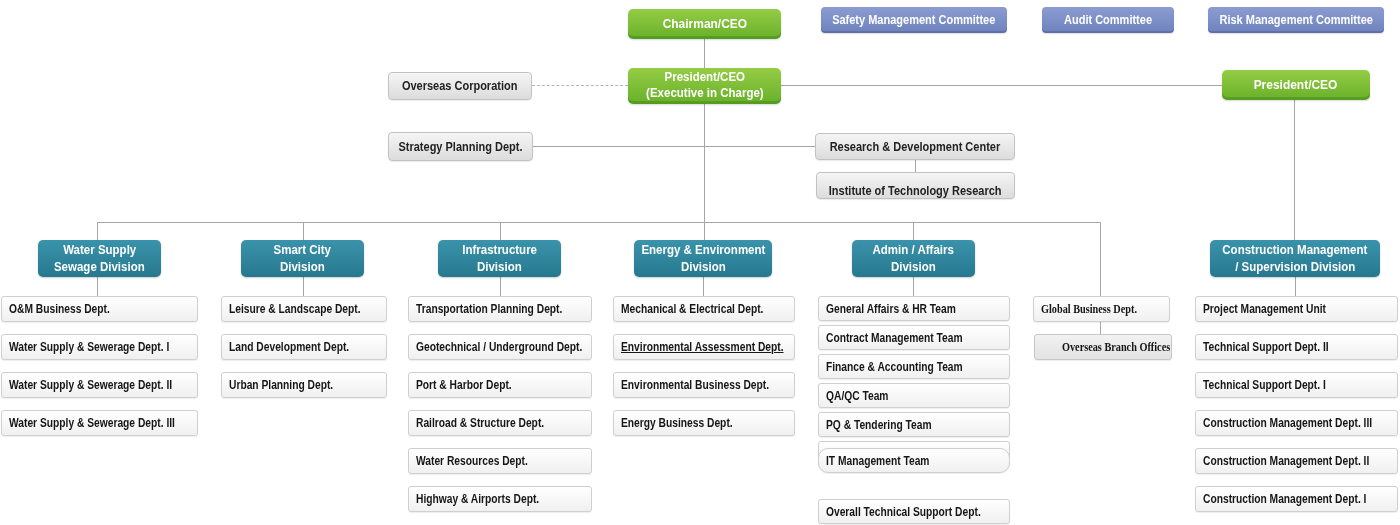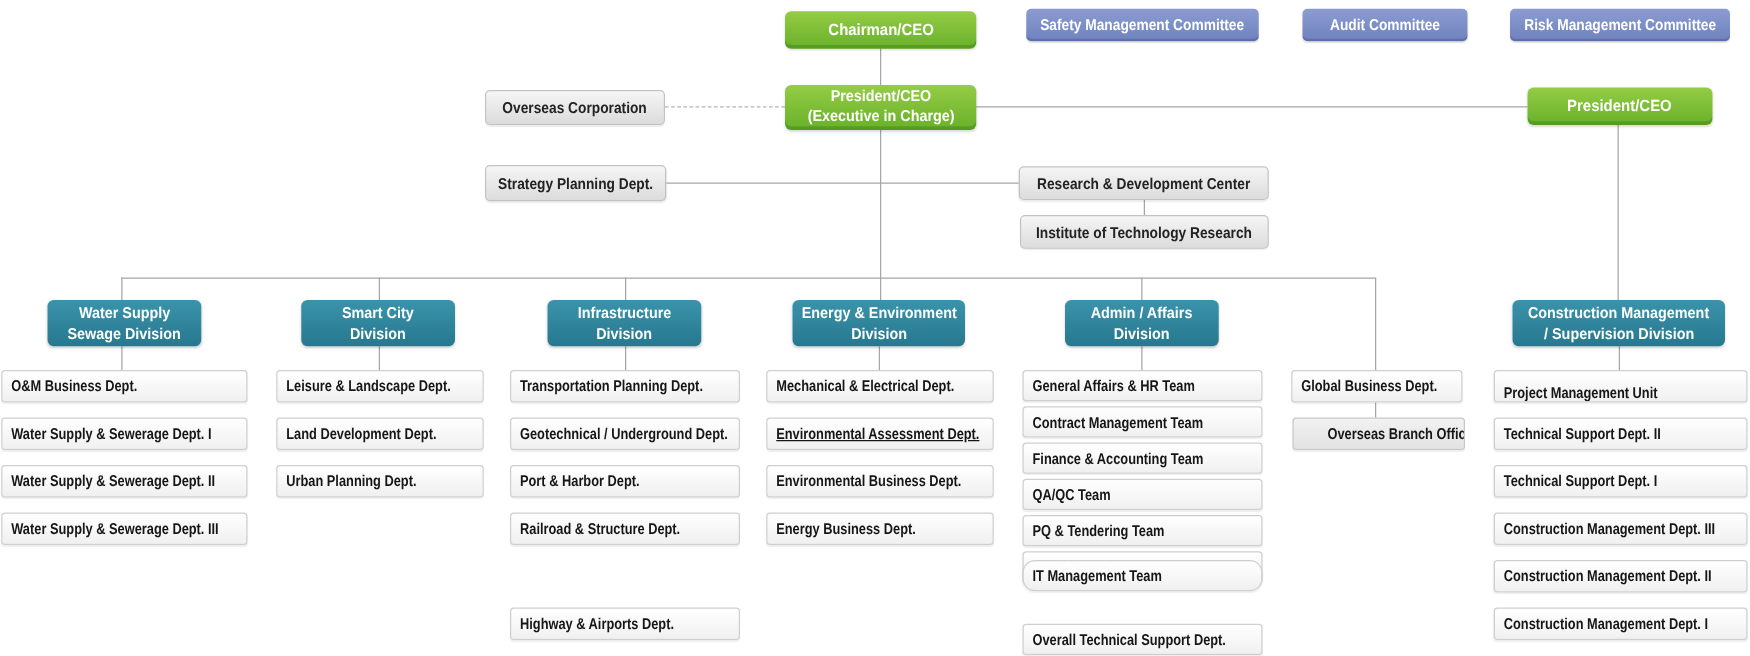--- a/index.html
+++ b/index.html
@@ -35,21 +35,21 @@
         white-space:nowrap;overflow:hidden;}
   .dept.muted{background:linear-gradient(#f2f2f2,#e2e2e2);border-color:#c6c6c6;padding-left:27px;}
   
   .dept>span{display:inline-block;white-space:nowrap;transform:scaleX(.82);transform-origin:0 50%;}
   .gray>span{display:inline-block;white-space:nowrap;transform:scaleX(.88);transform-origin:50% 50%;}
   .committee>span{display:inline-block;white-space:nowrap;transform:scaleX(.88);transform-origin:50% 50%;}
   .division span,.green span{display:inline-block;white-space:nowrap;transform:scaleX(.92);transform-origin:50% 50%;}
   
   .c1{left:1px;width:197px;}  .c2{left:221px;width:166px;} .c3{left:408px;width:184px;}
   .c4{left:613px;width:182px;} .c5{left:818px;width:192px;height:25px;}
-  .cg{left:1033px;width:137px;} .c6{left:1195px;width:203px;}
+  .cg{left:1033px;width:137px;font-family:Liberation Serif, serif;} .c6{left:1195px;width:203px;}
 </style>
 </head>
 <body>
 
 <div class="canvas">
 
   <div class="vline" style="left:704px;top:38px;height:31px;"></div>
   <div class="dashed" style="left:532px;top:85px;width:96px;"></div>
   <div class="hline" style="left:780px;top:85px;width:442px;"></div>
   <div class="vline" style="left:704px;top:103px;height:137px;"></div>
@@ -93,21 +93,21 @@
   <div class="box green" style="left:1222px;top:70px;width:148px;height:30px;">
     <span>President/CEO</span>
   </div>
 
   <div class="box gray" style="left:388px;top:132px;width:145px;height:29px;">
     <span>Strategy Planning Dept.</span>
   </div>
   <div class="box gray" style="left:815px;top:133px;width:200px;height:27px;">
     <span>Research &amp; Development Center</span>
   </div>
-  <div class="box gray" style="left:816px;top:172px;width:199px;height:27px;">
+  <div class="box gray" style="left:816px;top:172px;width:199px;height:27px;align-items:flex-end;">
     <span>Institute of Technology Research</span>
   </div>
 
   <div class="box division" style="left:38px;top:240px;width:123px;height:37px;">
     <span>Water Supply</span>
     <span>Sewage Division</span>
   </div>
   <div class="box division" style="left:241px;top:240px;width:123px;height:37px;">
     <span>Smart City</span>
     <span>Division</span>
@@ -157,20 +157,23 @@
     </div>
   <div class="box dept c3" style="top:334px;">
       <span>Geotechnical / Underground Dept.</span>
     </div>
   <div class="box dept c3" style="top:372px;">
       <span>Port &amp; Harbor Dept.</span>
     </div>
   <div class="box dept c3" style="top:410px;">
       <span>Railroad &amp; Structure Dept.</span>
     </div>
+  <div class="box dept c3" style="top:448px;">
+      <span>Water Resources Dept.</span>
+    </div>
   <div class="box dept c3" style="top:486px;">
       <span>Highway &amp; Airports Dept.</span>
     </div>
 
   <div class="box dept c4" style="top:296px;">
       <span>Mechanical &amp; Electrical Dept.</span>
     </div>
   <div class="box dept c4" style="top:334px;text-decoration:underline;">
       <span>Environmental Assessment Dept.</span>
     </div>
@@ -206,21 +209,21 @@
       <span>Overall Technical Support Dept.</span>
     </div>
 
   <div class="box dept cg" style="top:296px;">
       <span>Global Business Dept.</span>
     </div>
   <div class="box dept muted cg" style="top:334px;left:1034px;width:138px;">
       <span>Overseas Branch Offices</span>
     </div>
 
-  <div class="box dept c6" style="top:296px;align-items:flex-end;">
+  <div class="box dept c6" style="top:296px;">
       <span>Project Management Unit</span>
     </div>
   <div class="box dept c6" style="top:334px;">
       <span>Technical Support Dept. II</span>
     </div>
   <div class="box dept c6" style="top:372px;text-align:right;">
       <span>Technical Support Dept. I</span>
     </div>
   <div class="box dept c6" style="top:410px;">
       <span>Construction Management Dept. III</span>

